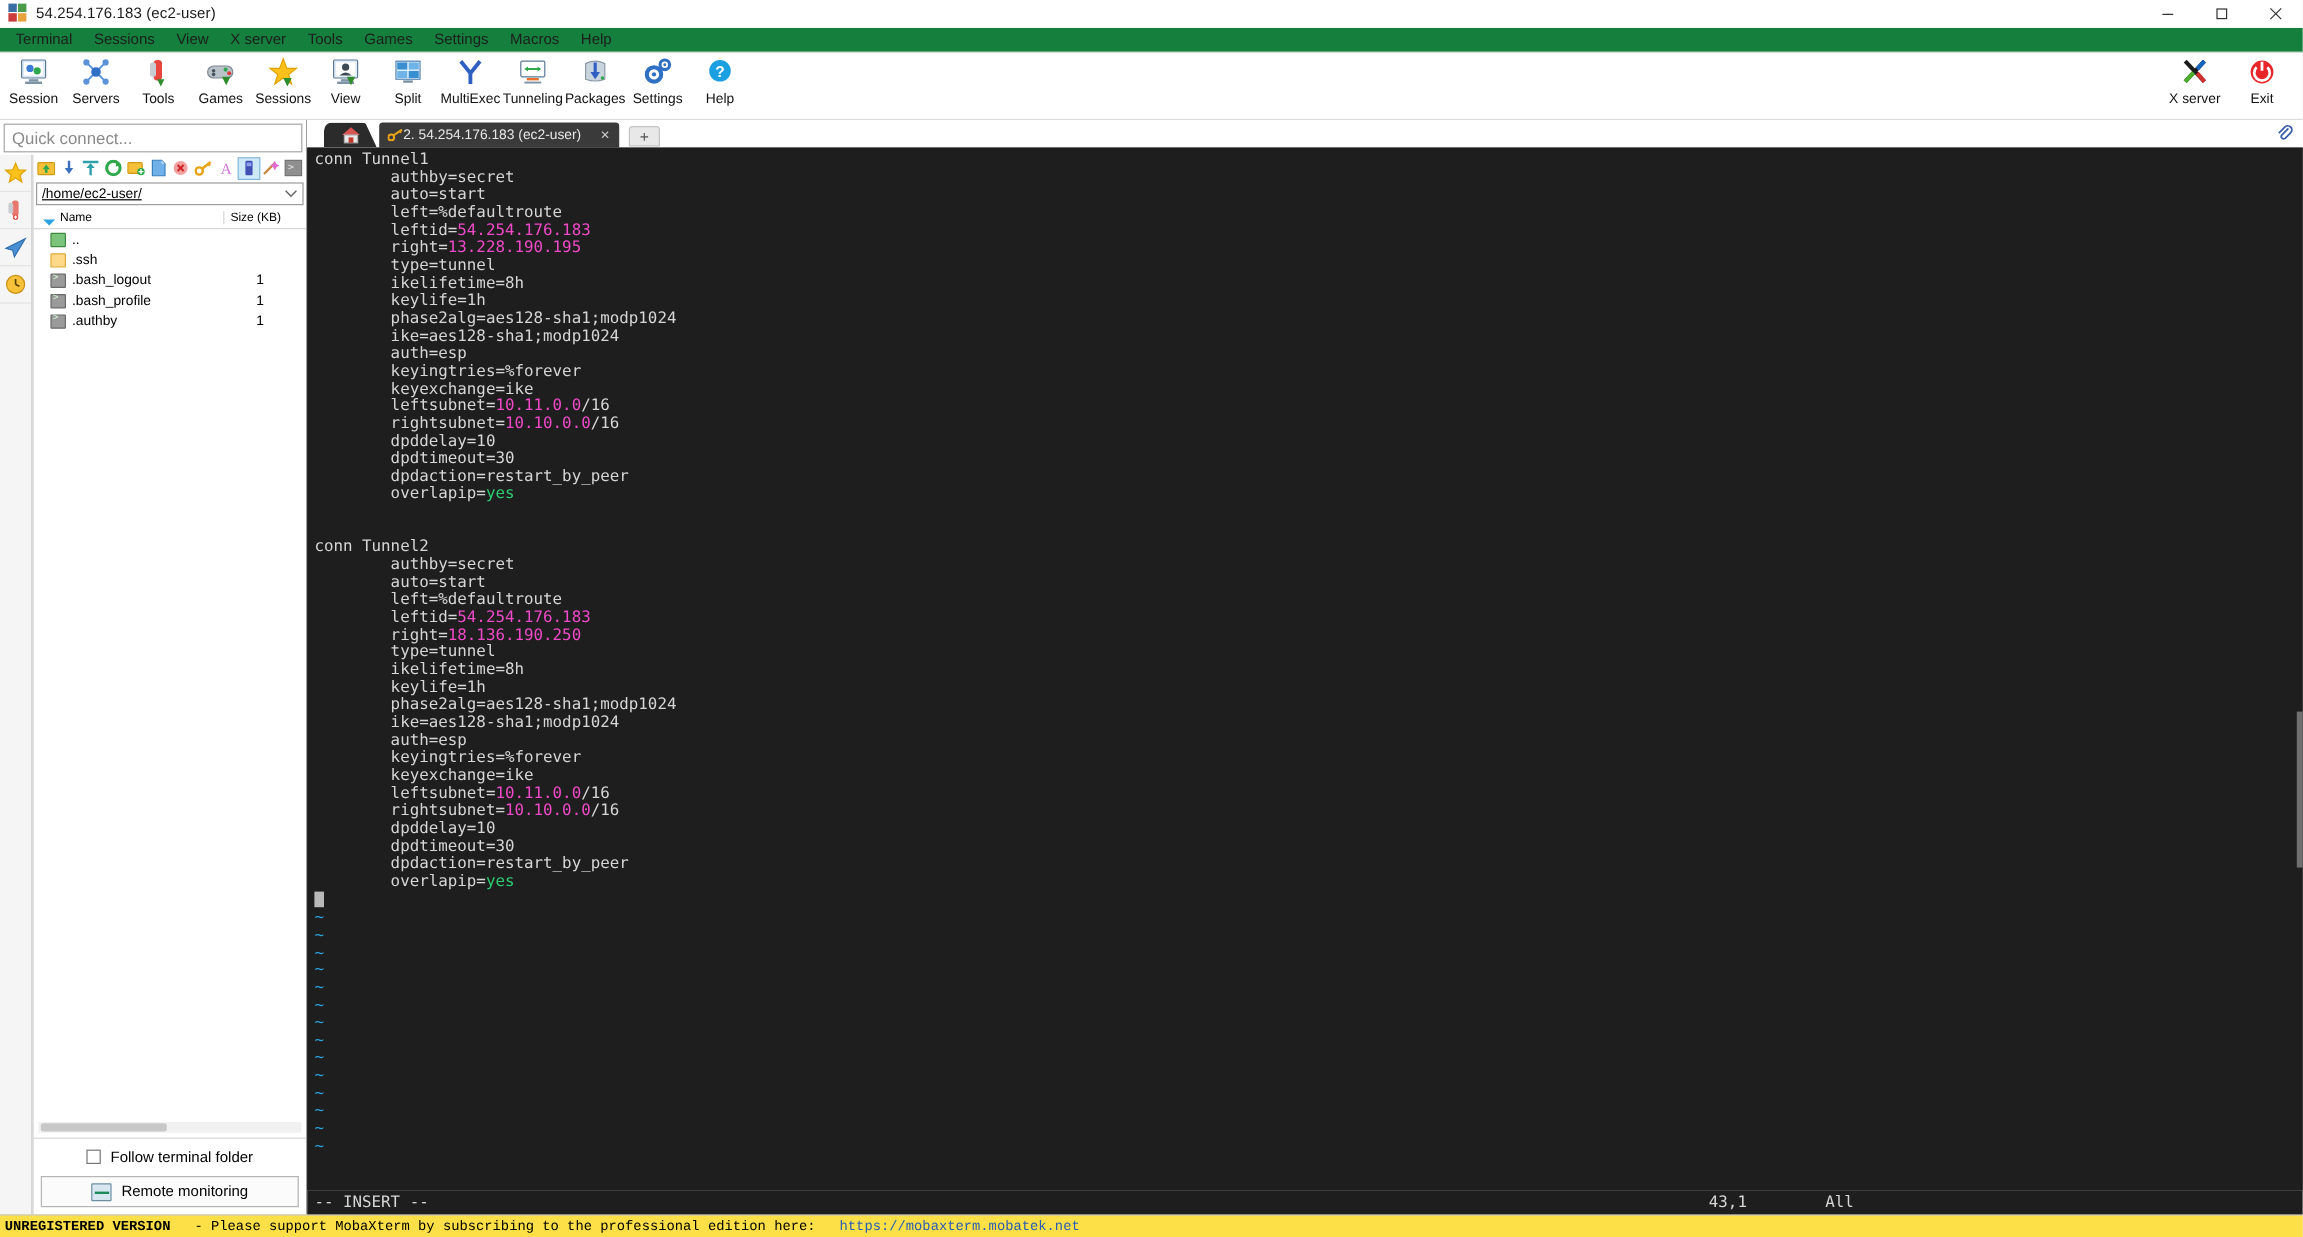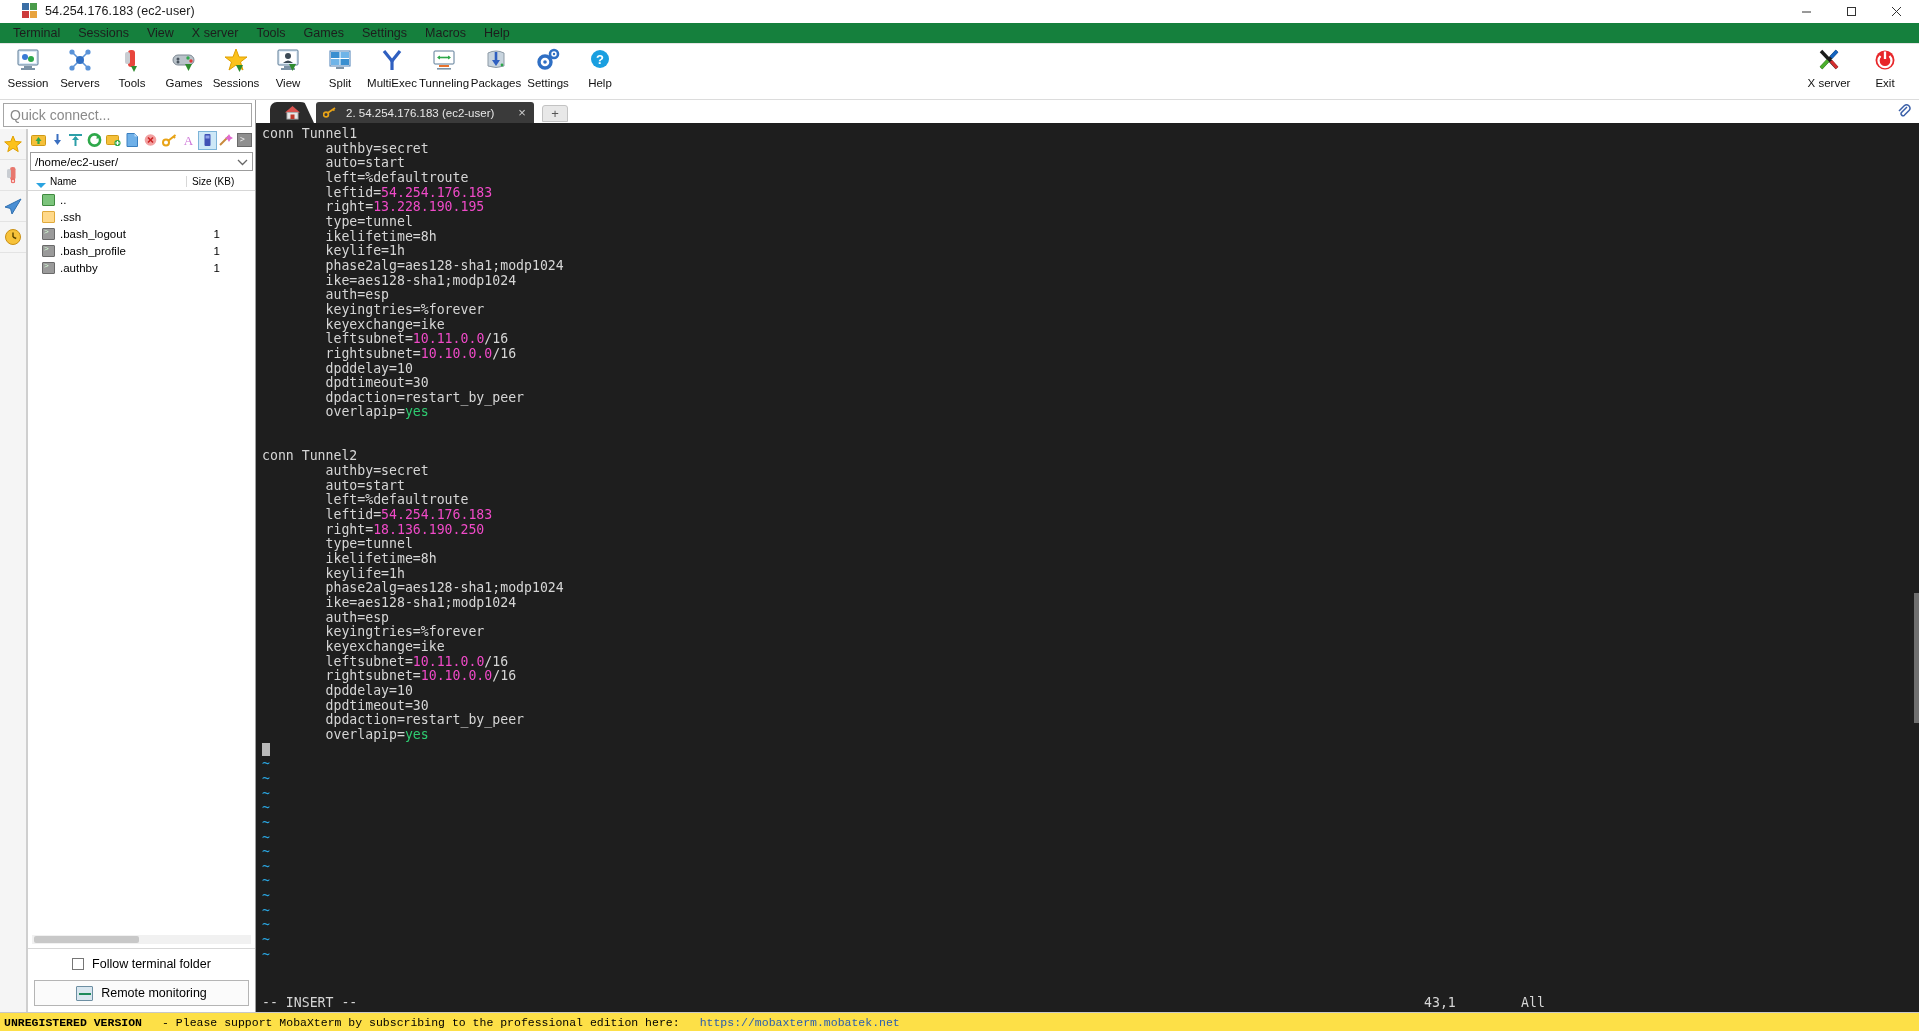--- a/index.html
+++ b/index.html
@@ -10,21 +10,21 @@
     background: #f0f0f0;
     font-family: "Liberation Sans", sans-serif;
     font-size: 13px;
     color: #000;
   }
   #app { width: 1919px; height: 1031px; display: flex; flex-direction: column; background: #fff; }
 
   
   .titlebar {
     height: 23px; background: #ffffff; display: flex; align-items: center;
-    border-bottom: 1px solid #ffffff; flex: 0 0 23px; position: relative; padding-left: 15px;
+    border-bottom: 1px solid #ffffff; flex: 0 0 23px; position: relative;
   }
   .titlebar .app-icon {
     width: 16px; height: 16px; margin-left: 7px; margin-right: 7px;
     position: relative; flex: 0 0 16px;
   }
   .app-icon .sq { position: absolute; width: 7px; height: 7px; }
   .app-icon .s1 { left:0; top:0; background:#3a6ea5; }
   .app-icon .s2 { left:8px; top:0; background:#4a9b4a; }
   .app-icon .s3 { left:0; top:8px; background:#cc3b3b; }
   .app-icon .s4 { left:8px; top:8px; background:#e8a33d; }
@@ -72,21 +72,21 @@
   .lp-main { flex: 1 1 auto; display: flex; min-height: 0; }
   .vtabs { width: 27px; flex: 0 0 27px; background: #f5f5f5; border-right: 1px solid #cfcfcf; }
   .vtab { height: 31px; display:flex; align-items:center; justify-content:center; border-bottom:1px solid #e3e3e3;}
   .vtab svg { display:block; }
   .fbrowser { flex: 1 1 auto; display: flex; flex-direction: column; min-width: 0; border-left:1px solid #cfcfcf;}
   .fb-toolbar { height: 20px; display:flex; align-items:center; gap:2px; padding: 2px 2px; flex:0 0 22px;
                 background:#fff; }
   .fb-ico { width: 17px; height: 17px; position: relative; display:flex; align-items:center; justify-content:center;}
   .fb-ico.sel { background:#cde8f7; outline: 1px solid #7db4d8; }
   .fb-path { height: 19px; margin: 1px 2px; border: 1px solid #9c9c9c; background:#fff;
-             display:flex; align-items:center; padding-left:4px; font-size:11.5px; flex:0 0 19px; position:relative;}
+             display:flex; align-items:center; padding-left:4px; font-size:11.5px; flex:0 0 19px; position:relative;text-decoration:underline;}
   .fb-path .chev { position:absolute; right:4px; top:3px; }
   .fb-head { height: 19px; display:flex; align-items:center; border-bottom:1px solid #d7d7d7;
              font-size: 10px; flex: 0 0 19px; }
   .fb-head .c1 { width: 158px; padding-left: 22px; position:relative; }
   .fb-head .c2 { width: 60px; border-left: 1px solid #d7d7d7; padding-left: 5px; }
   .fb-head .sortarrow { position:absolute; left:8px; top:7px; width:0;height:0;
       border-left:5px solid transparent;border-right:5px solid transparent;border-top:5px solid #2aa3e0;}
   .fb-list { flex: 1 1 auto; overflow: hidden; }
   .fb-row { height: 17px; display: flex; align-items:center; font-size: 11.5px; }
   .fb-row .nm { width: 158px; display:flex; align-items:center; padding-left: 14px; }
@@ -110,21 +110,21 @@
   .rightpanel { flex: 1 1 auto; display:flex; flex-direction: column; min-width:0; background:#fff;}
   .tabstrip { height: 23px; display:flex; align-items:flex-end; background:#ffffff; flex:0 0 23px;
               padding-left: 14px; position:relative; }
   .home-tab {
     width: 44px; height: 21px; background:#2b2b2b; border-radius: 7px 14px 0 0;
     display:flex; align-items:center; justify-content:center;
     clip-path: polygon(0 0, 78% 0, 100% 100%, 0 100%);
   }
   .sess-tab {
     height: 21px; background:#3a3a3a; color:#e8e8e8; font-size:11.5px;
-    display:flex; align-items:center; gap:10px; padding: 0 8px 0 7px; margin-left: 2px;
+    display:flex; align-items:center; gap:0; padding: 0 8px 0 7px; margin-left: 2px;
     border-radius: 3px 3px 0 0; min-width: 200px;
   }
   .sess-tab .key { width: 13px; height: 11px; position: relative; flex:0 0 13px; }
   .sess-tab .tabx { margin-left: auto; color:#cfcfcf; font-size:13px; padding-left:14px;}
   .plus-tab {
     width: 26px; height: 17px; margin-left: 8px; margin-bottom: 1px;
     background:#e8e8e8; border:1px solid #c3c3c3; border-radius: 3px 3px 0 0;
     display:flex; align-items:center; justify-content:center; color:#555; font-size:13px;
   }
   .clip-ico { position:absolute; right: 8px; top: 3px; }

